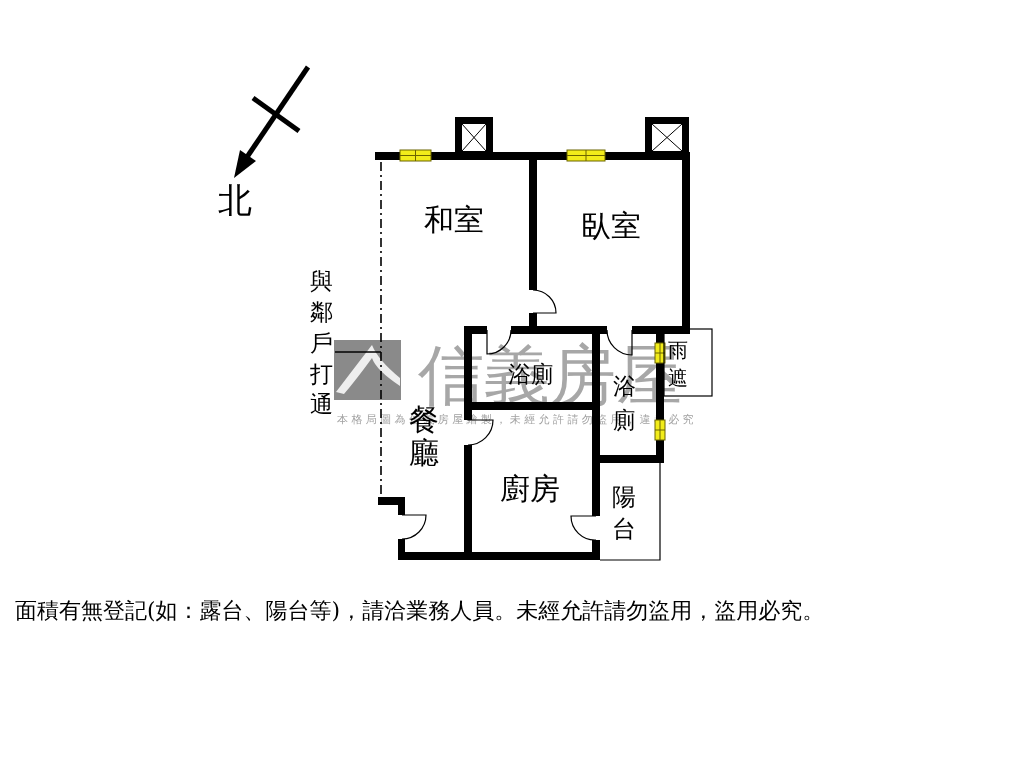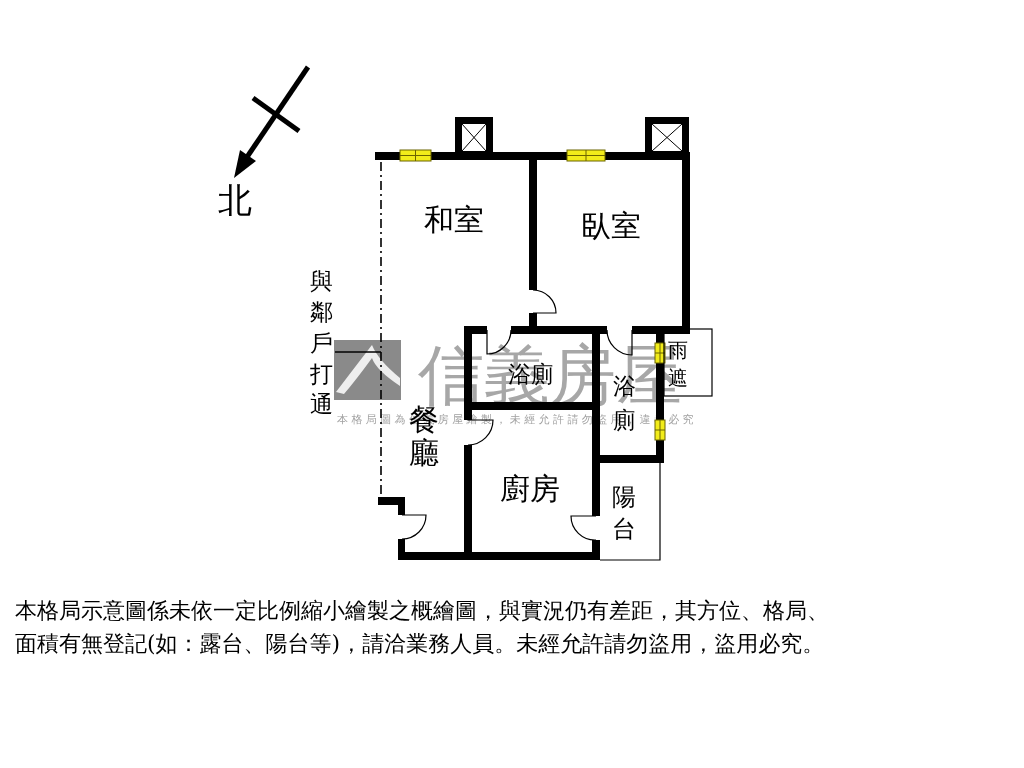--- a/index.html
+++ b/index.html
@@ -114,16 +114,15 @@
   <text class="lbl" x="668" y="357" font-size="20">雨</text>
   <text class="lbl" x="668" y="385" font-size="20">遮</text>
   <text class="lbl" x="409" y="430" font-size="30">餐</text>
   <text class="lbl" x="409" y="463" font-size="30">廳</text>
   <text class="lbl" x="500" y="499" font-size="30">廚房</text>
   <text class="lbl" x="612" y="505" font-size="24">陽</text>
   <text class="lbl" x="612" y="537" font-size="24">台</text>
 </svg>
 
 <div class="disclaimer">
-  <div>本格局示意圖係未依一定比例縮小繪製之概繪圖，與實況仍有差距，其方位、格局、</div>
   <div>面積有無登記(如：露台、陽台等)，請洽業務人員。未經允許請勿盜用，盜用必究。</div>
 </div>
 </div>
 
 </body></html>

